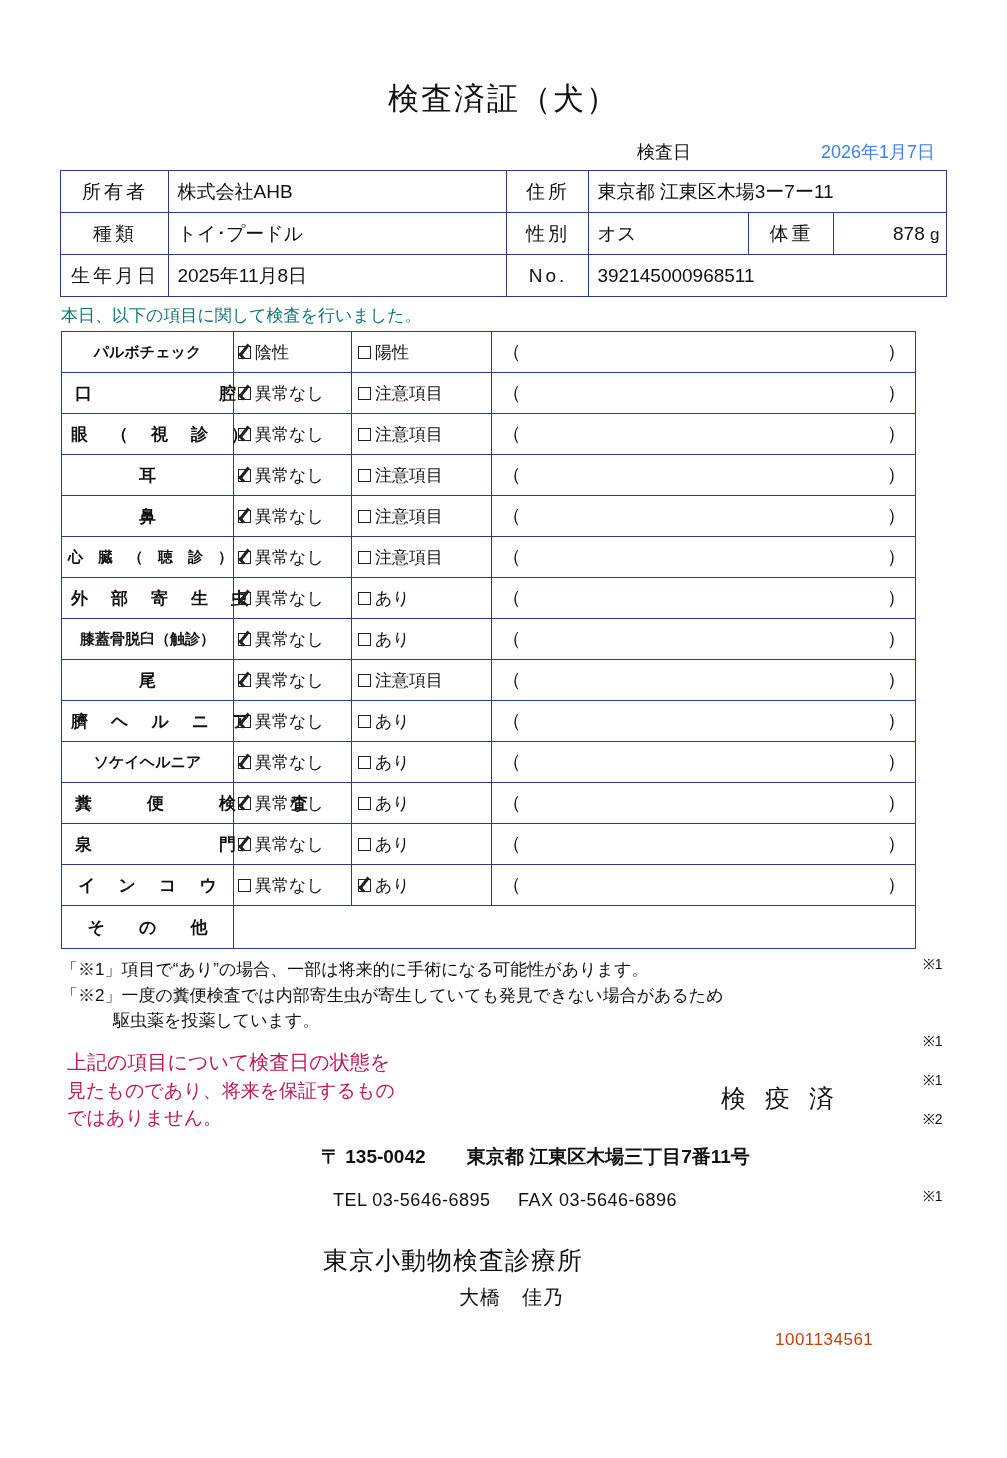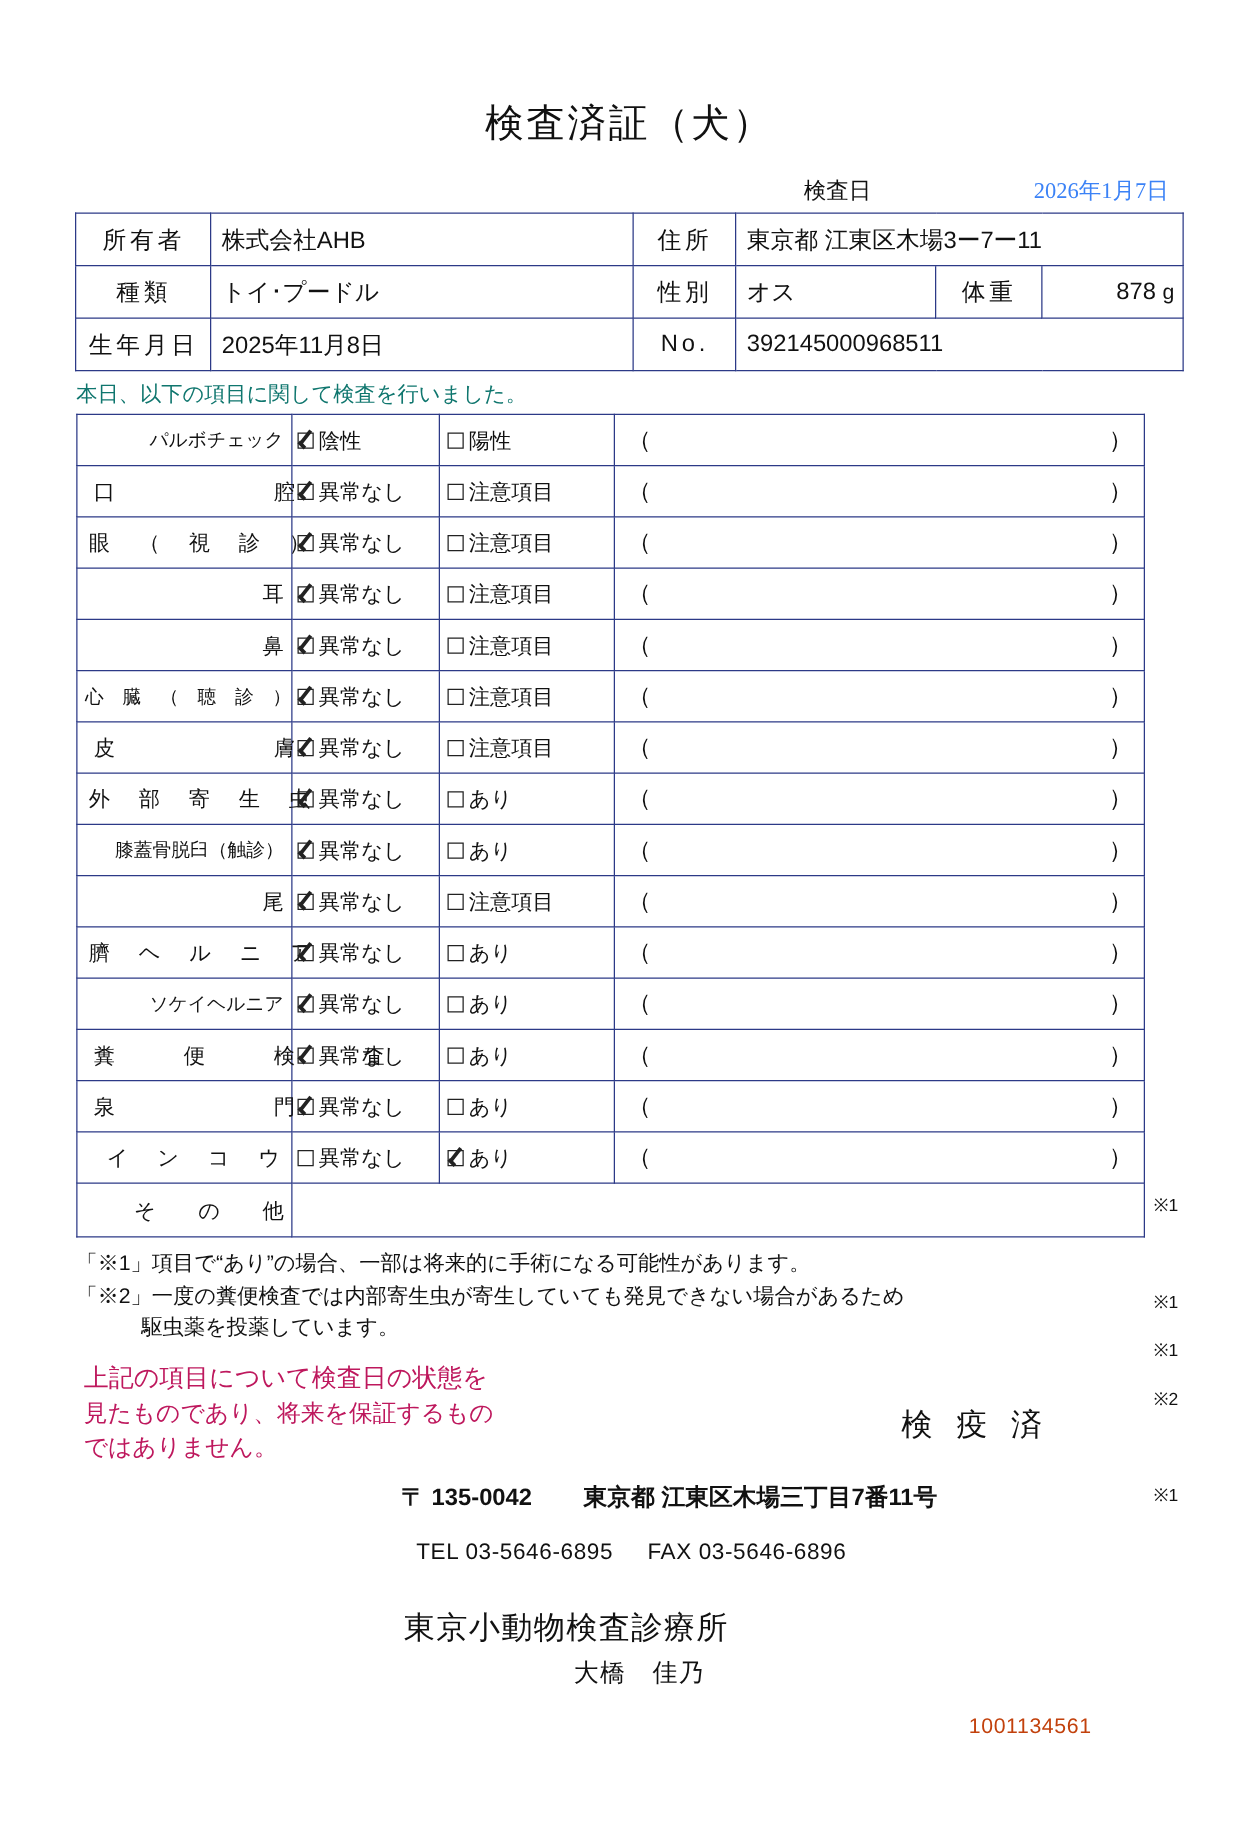--- a/index.html
+++ b/index.html
@@ -29,21 +29,20 @@
     margin-top: 78px;
     color: #111;
     font-weight: 500;
   }
   .exam-date-row {
     display: flex;
     justify-content: flex-end;
     align-items: baseline;
     margin: 20px 72px 6px 0;
     font-size: 18px;
-    font-family: Liberation Serif, serif;
   }
   .exam-date-label {
     margin-right: 130px;
     color: #111;
   }
   .exam-date-value {
     font-size: 18px;
     color: #3b82f6;
   }
 
@@ -98,24 +97,25 @@
   }
   .check-table td {
     border: 1.5px solid #2c3a87;
     height: 38px;
     font-size: 17px;
     color: #111;
     vertical-align: middle;
   }
   .item-name {
     width: 172px;
-    text-align: right;
+    text-align: center;
     font-size: 17px;
     padding: 0 6px;
     white-space: nowrap;
+    font-weight: bold;
   }
   .item-name.spread {
     letter-spacing: 7px;
     text-indent: 7px;
   }
   .item-name.spread2 {
     letter-spacing: 3px;
     text-indent: 3px;
   }
   .item-name.small {
@@ -407,32 +407,20 @@
         <td class="opt-cell2"><span class="box"></span><span class="opt-label">注意項目</span></td>
         <td class="paren-cell">
               <div class="paren-inner">
                 <span>（</span>
                 <span></span>
                 <span>）</span>
               </div>
             </td>
       </tr>
 
-      <tr>
-        <td class="item-name spread">皮　　　　　膚</td>
-        <td class="opt-cell"><span class="box checked"></span><span class="opt-label">異常なし</span></td>
-        <td class="opt-cell2"><span class="box"></span><span class="opt-label">注意項目</span></td>
-        <td class="paren-cell">
-              <div class="paren-inner">
-                <span>（</span>
-                <span></span>
-                <span>）</span>
-              </div>
-            </td>
-      </tr>
 
       <tr>
         <td class="item-name spread2">外　部　寄　生　虫</td>
         <td class="opt-cell"><span class="box checked"></span><span class="opt-label">異常なし</span></td>
         <td class="opt-cell2"><span class="box"></span><span class="opt-label">あり</span></td>
         <td class="paren-cell">
               <div class="paren-inner">
                 <span>（</span>
                 <span></span>
                 <span>）</span>

